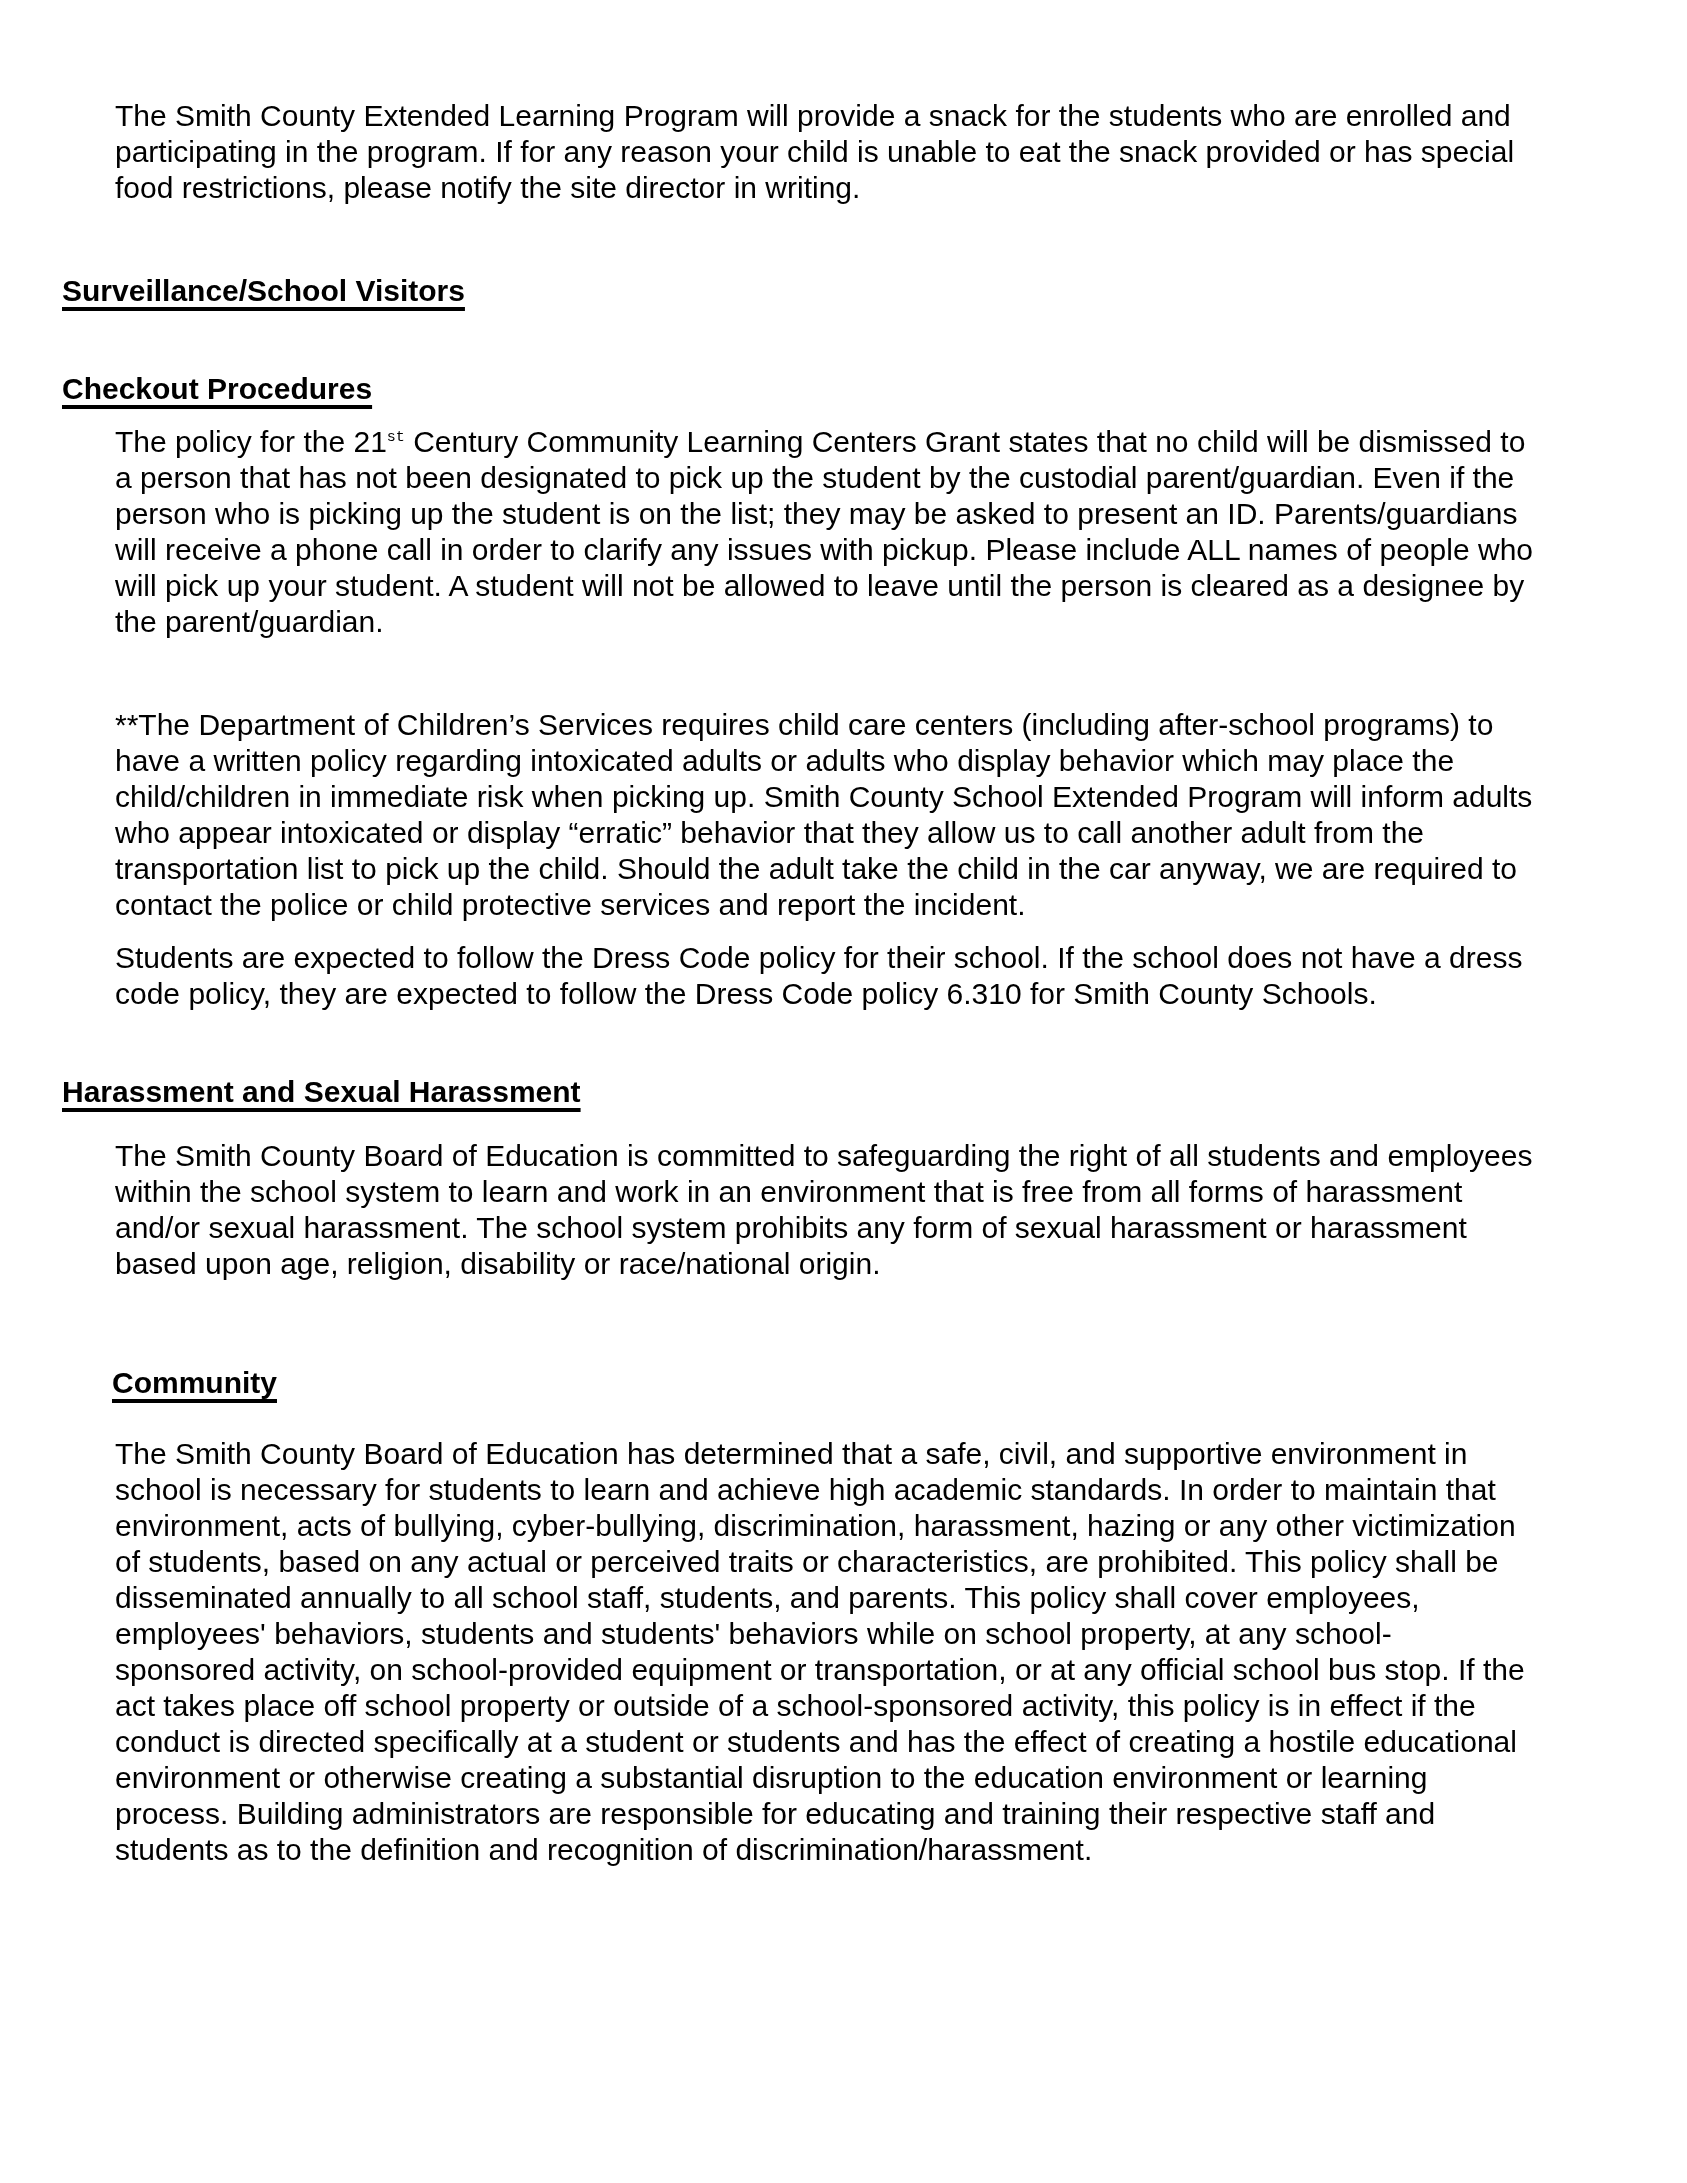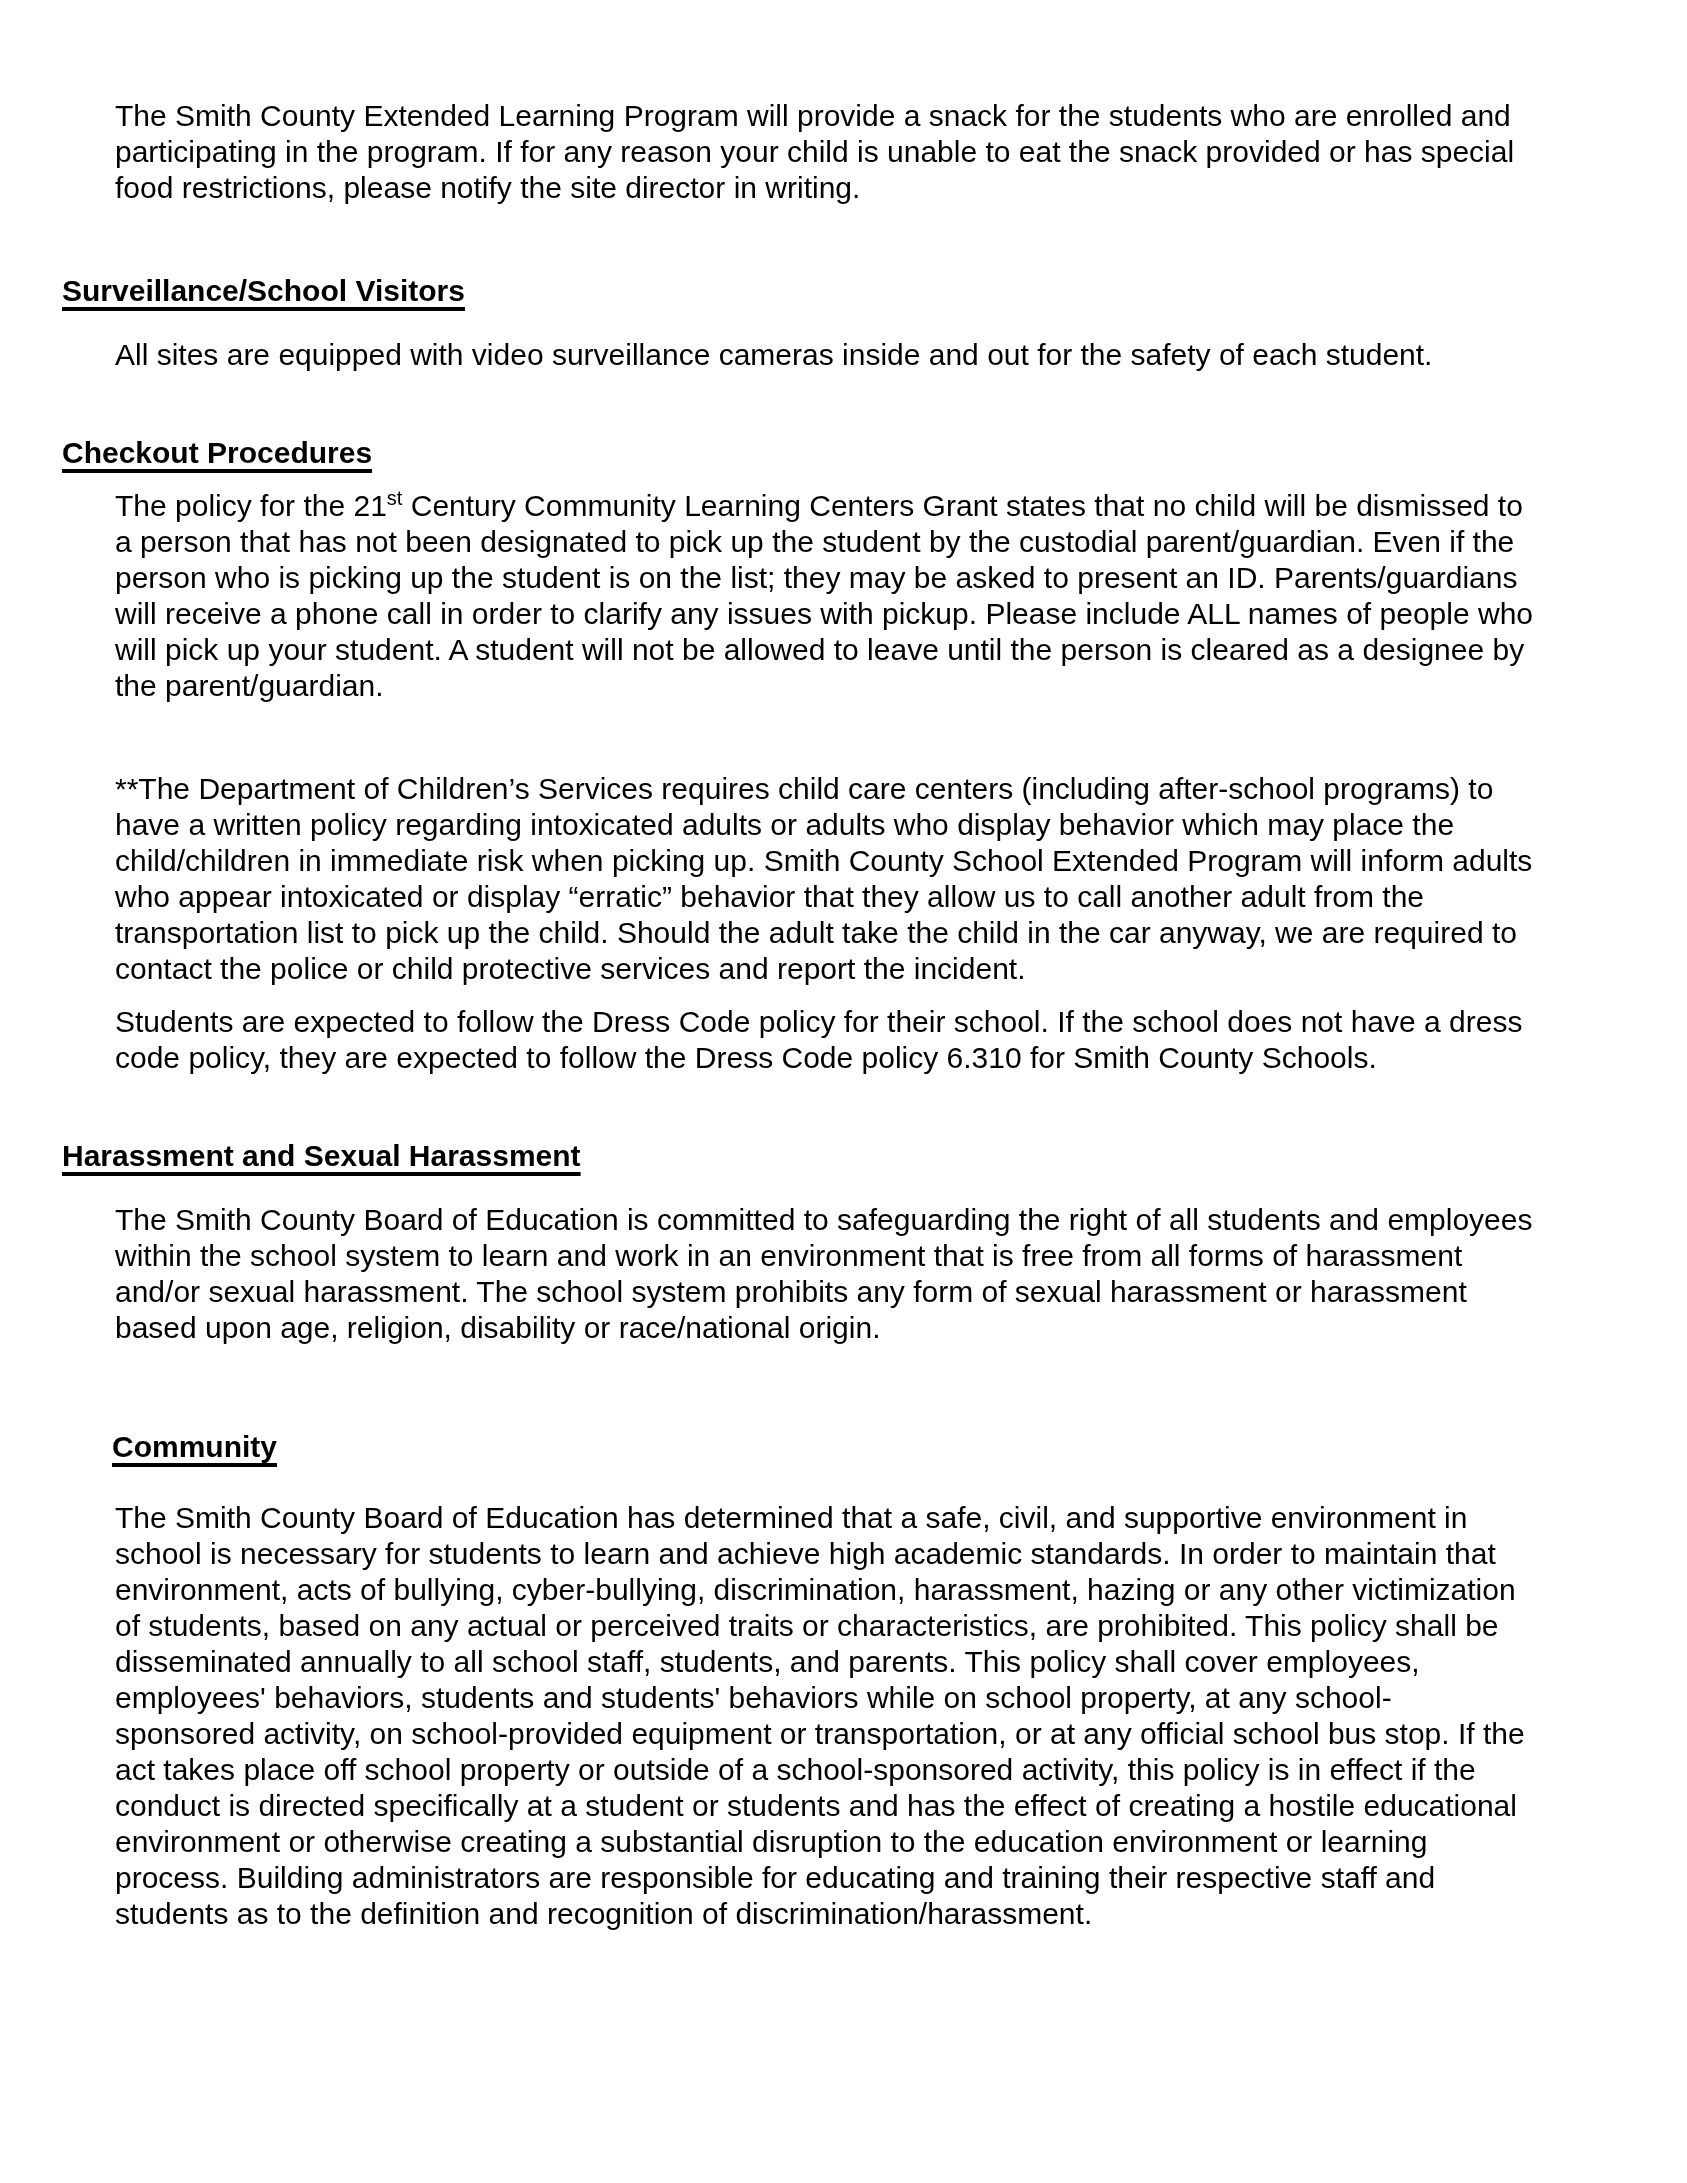--- a/index.html
+++ b/index.html
@@ -36,23 +36,24 @@
     font-size: 30px;
     line-height: 36px;
     font-weight: bold;
     text-decoration: underline;
     text-decoration-thickness: 4px;
     text-underline-offset: 6px;
     color: #000000;
   }
   .hd--indent { margin-left: 112px; }
   sup {
-    font-size: 20px;
+    font-size: 15px;
     line-height: 0;
     vertical-align: super;
+    font-family: Liberation Mono, monospace;
   }
   
   .mt-surveillance { margin-top: 67px; }
   .mt-allsites     { margin-top: 28px; }
   .mt-checkout     { margin-top: 62px; }
   .mt-policy       { margin-top: 16.5px; }
   .mt-dcs          { margin-top: 67px; }
   .mt-dress        { margin-top: 28.4px; }
   .mt-students     { margin-top: 17px; }
   .mt-harass       { margin-top: 62px; }
@@ -62,21 +63,20 @@
 </style>
 </head>
 <body>
 
 <div class="doc">
 
   <p class="para">The Smith County Extended Learning Program will provide a snack for the students who are enrolled and participating in the program. If for any reason your child is unable to eat the snack provided or has special food restrictions, please notify the site director in writing.</p>
 
   <h2 class="hd mt-surveillance">Surveillance/School Visitors</h2>
 
-  <p class="para mt-allsites">All sites are equipped with video surveillance cameras inside and out for the safety of each student.</p>
 
   <h2 class="hd mt-checkout">Checkout Procedures</h2>
 
   <p class="para mt-policy"><span>The policy for the 21</span><sup>st</sup><span> Century Community Learning Centers Grant states that no child will be dismissed to a person that has not been designated to pick up the student by the custodial parent/guardian. Even if the person who is picking up the student is on the list; they may be asked to present an ID. Parents/guardians will receive a phone call in order to clarify any issues with pickup. Please include ALL names of people who will pick up your student. A student will not be allowed to leave until the person is cleared as a designee by the parent/guardian.</span></p>
 
   <p class="para mt-dcs">**The Department of Children’s Services requires child care centers (including after-school programs) to have a written policy regarding intoxicated adults or adults who display behavior which may place the child/children in immediate risk when picking up. Smith County School Extended Program will inform adults who appear intoxicated or display “erratic” behavior that they allow us to call another adult from the transportation list to pick up the child. Should the adult take the child in the car anyway, we are required to contact the police or child protective services and report the incident.</p>
 
 
   <p class="para mt-students">Students are expected to follow the Dress Code policy for their school. If the school does not have a dress code policy, they are expected to follow the Dress Code policy 6.310 for Smith County Schools.</p>
 

